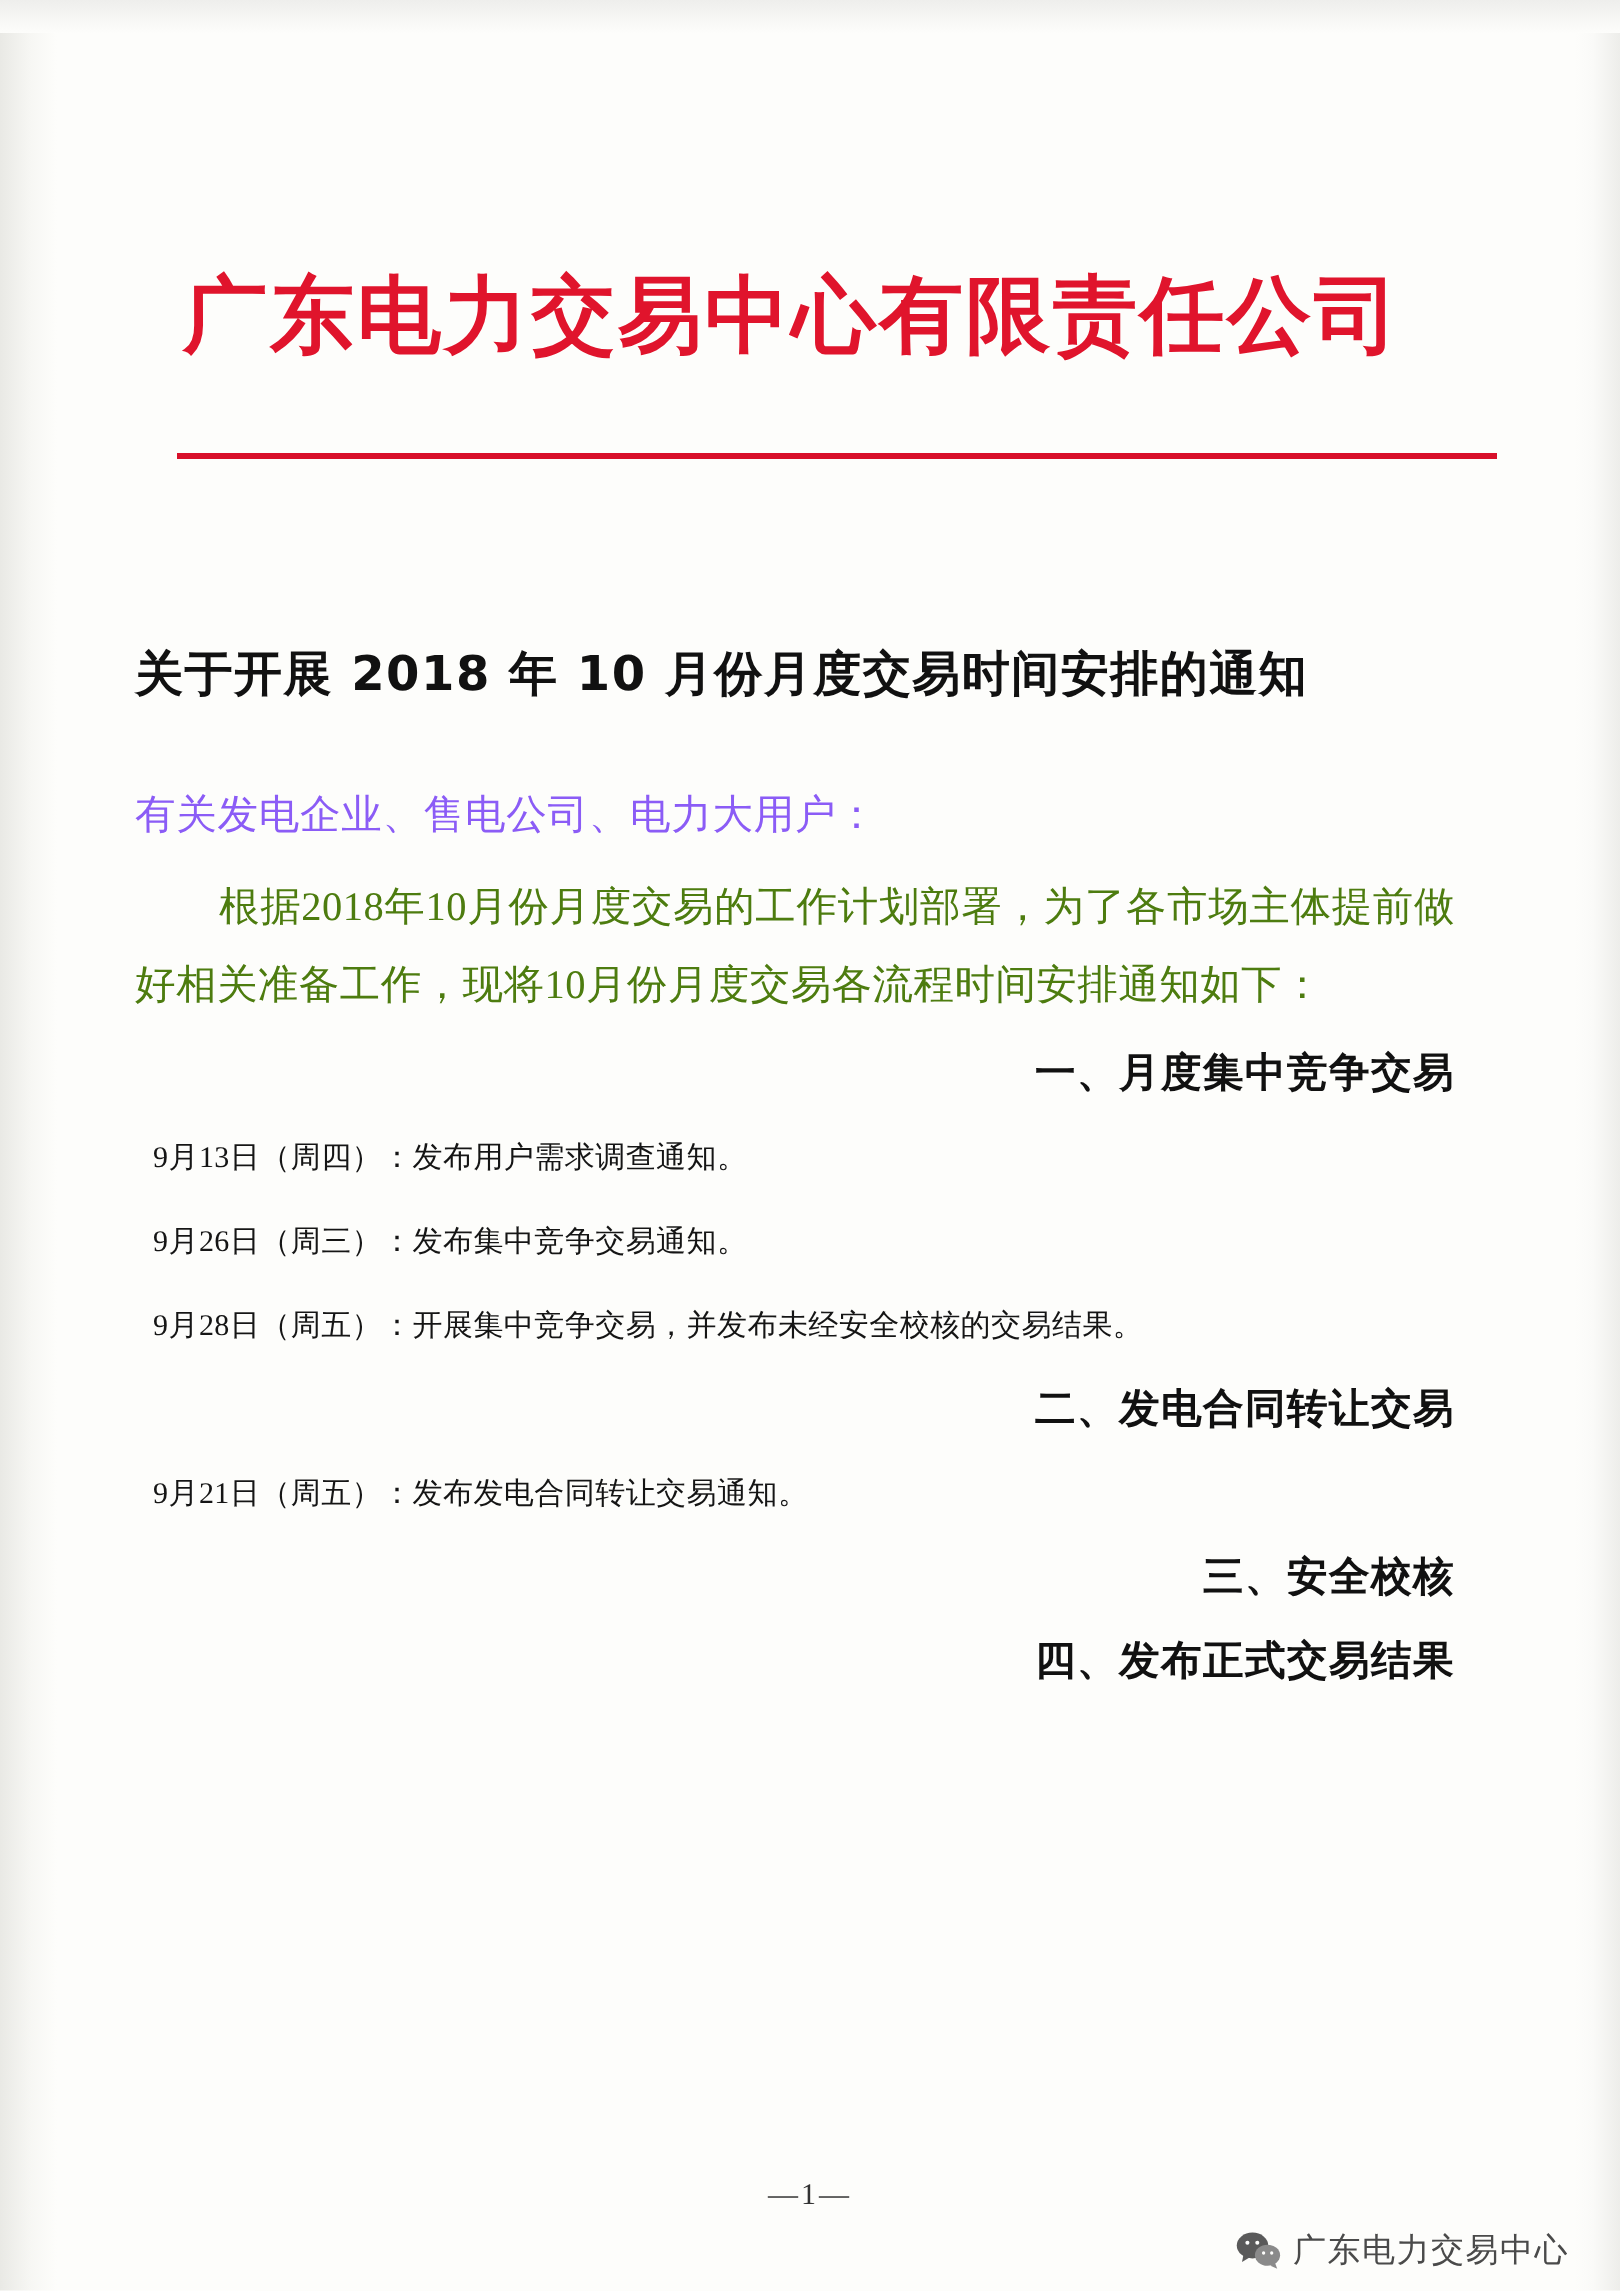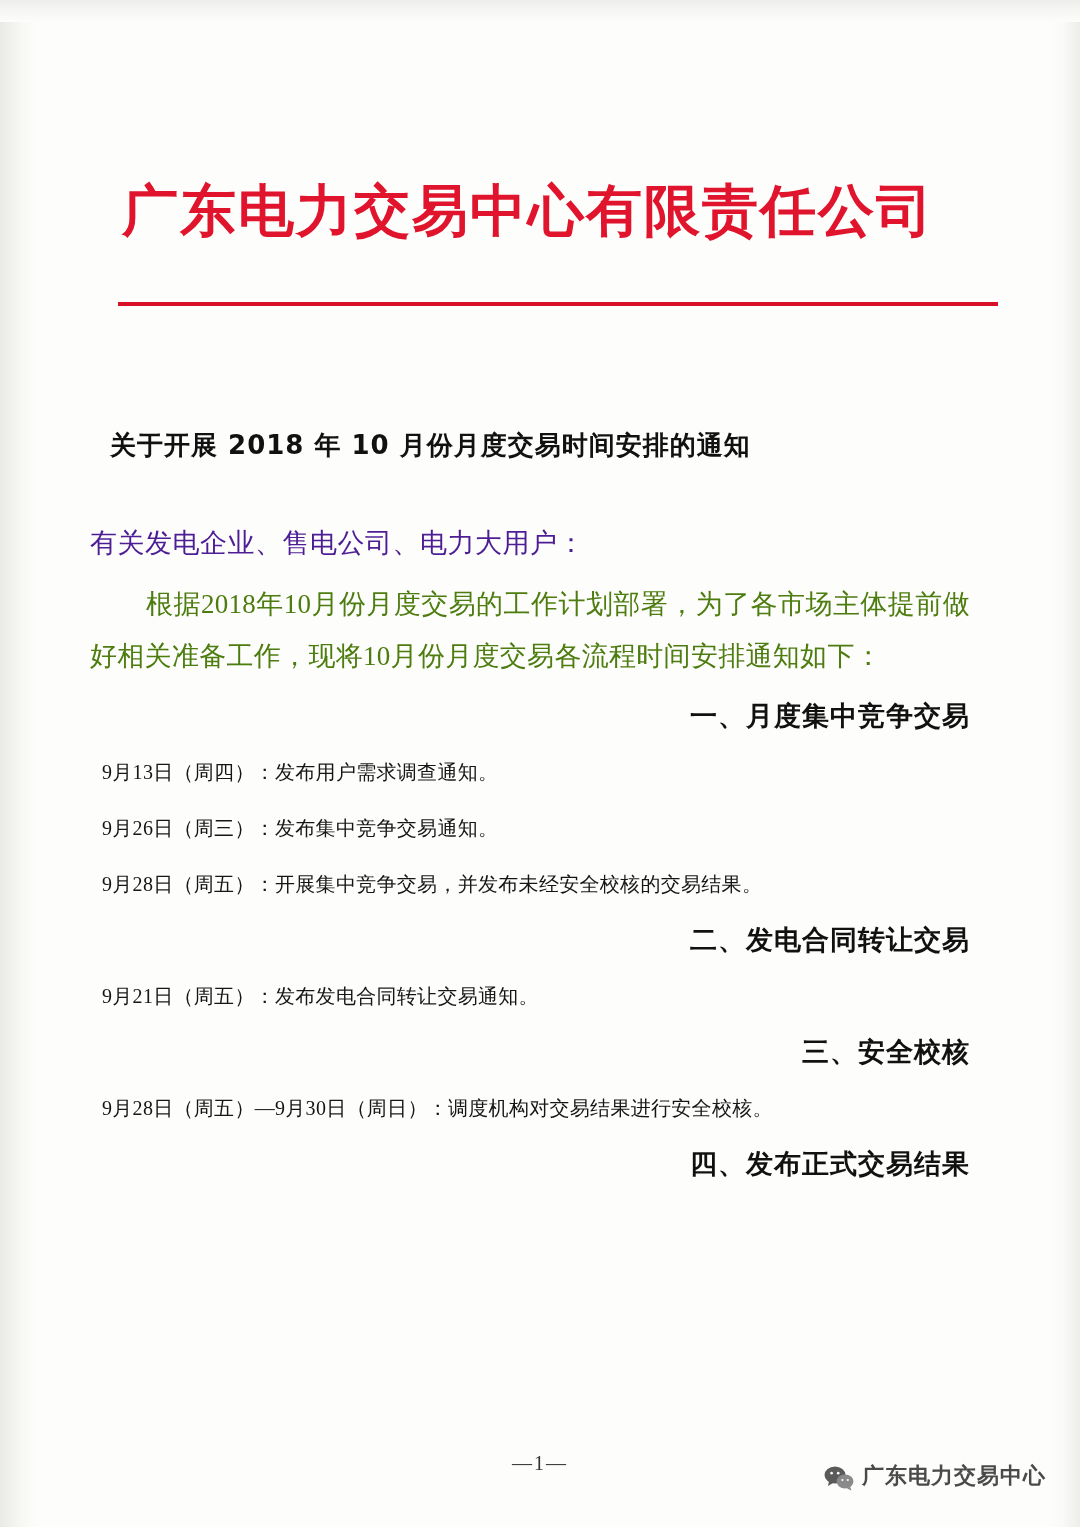--- a/index.html
+++ b/index.html
@@ -79,34 +79,33 @@
   }
 
   
   .doc-title {
     position: absolute;
     left: 10px;
     top: 428px;
     width: 890px;
     font-family: "DejaVu Sans", "Liberation Sans", sans-serif;
     font-weight: 700;
-    font-size: 26px;
+    font-size: 32px;
     letter-spacing: 1px;
     color: #111;
     white-space: nowrap;
-    margin-left: 20px;
   }
 
   .salutation {
     position: absolute;
     left: 10px;
     top: 525px;
     font-size: 27px;
     letter-spacing: 0.5px;
-    color: #4c1d95;
+    color: #8b5cf6;
     font-family: Liberation Serif, serif;
   }
 
   .body-block {
     position: absolute;
     left: 10px;
     top: 578px;
     width: 880px;
   }
   p.para {
@@ -147,28 +146,27 @@
     width: 1080px;
     text-align: center;
     font-size: 20px;
     color: #333;
   }
   .page-number span { letter-spacing: 2px; }
 
   .wechat-badge {
     position: absolute;
     right: 34px;
-    bottom: 36px;
+    bottom: 12px;
     display: flex;
-    align-items: flex-end;
+    align-items: center;
     gap: 8px;
     color: #4a4a4a;
     font-size: 22px;
     letter-spacing: 1px;
-    font-weight: bold;
   }
   .wechat-icon {
     width: 30px; height: 26px;
     display: inline-block;
     position: relative;
   }
   .wechat-icon svg { display: block; }
 </style>
 </head>
 <body>
@@ -195,21 +193,20 @@
 
       <p class="section-head">一、月度集中竞争交易</p>
       <p class="item">9月13日（周四）：发布用户需求调查通知。</p>
       <p class="item">9月26日（周三）：发布集中竞争交易通知。</p>
       <p class="item">9月28日（周五）：开展集中竞争交易，并发布未经安全校核的交易结果。</p>
 
       <p class="section-head">二、发电合同转让交易</p>
       <p class="item">9月21日（周五）：发布发电合同转让交易通知。</p>
 
       <p class="section-head">三、安全校核</p>
-      <p class="item">9月28日（周五）—9月30日（周日）：调度机构对交易结果进行安全校核。</p>
 
       <p class="section-head">四、发布正式交易结果</p>
     </div>
   </div>
 
   <div class="page-number">
     <span>—1—</span>
   </div>
 
   <div class="wechat-badge">

